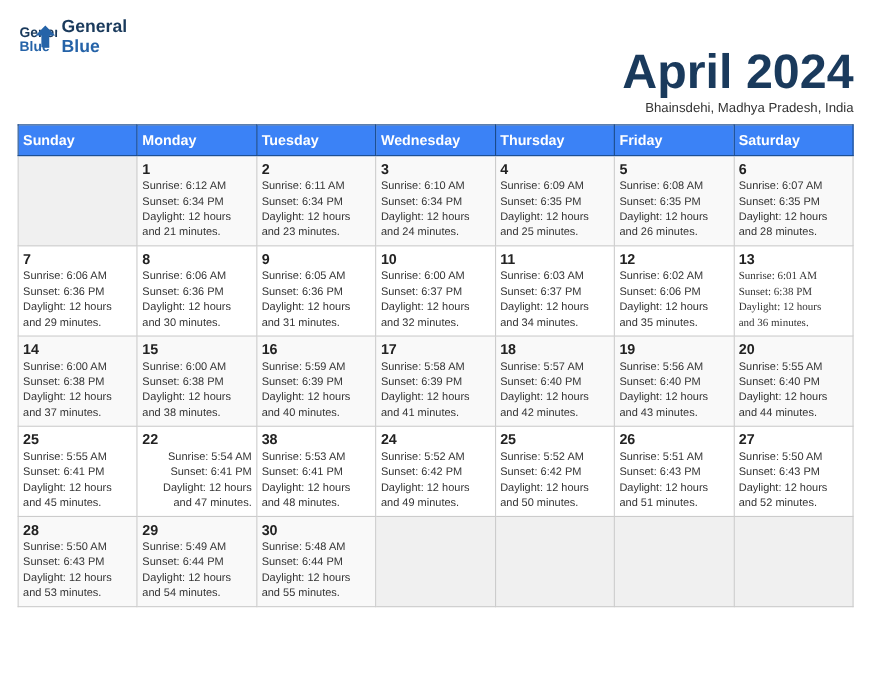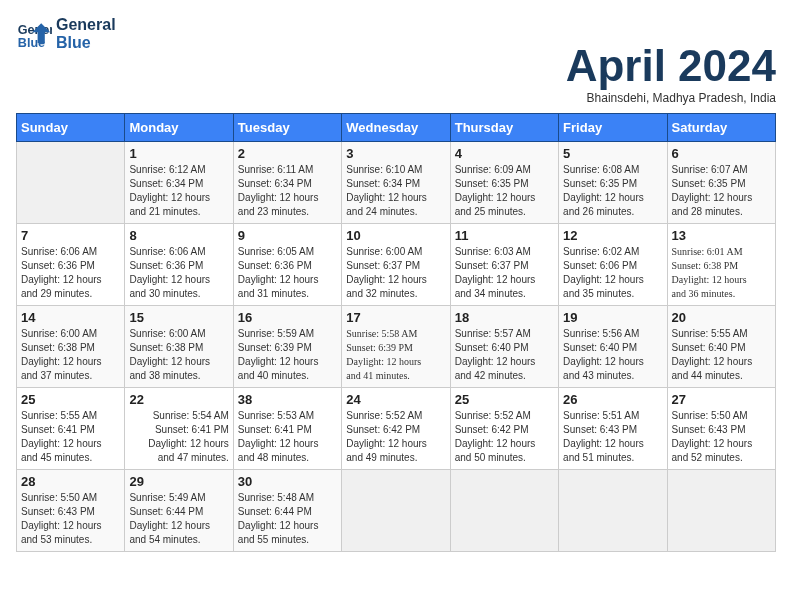--- a/index.html
+++ b/index.html
@@ -224,21 +224,21 @@
         </td>
         <td>
           <div class="day-number">16</div>
           <div class="day-info" style="white-space: pre-line;">Sunrise: 5:59 AM
 Sunset: 6:39 PM
 Daylight: 12 hours
 and 40 minutes.</div>
         </td>
         <td>
           <div class="day-number">17</div>
-          <div class="day-info" style="white-space: pre-line; font-family: Liberation Serif, serif;">Sunrise: 5:58 AM
+          <div class="day-info" style="white-space: pre-line;">Sunrise: 5:58 AM
 Sunset: 6:39 PM
 Daylight: 12 hours
 and 41 minutes.</div>
         </td>
         <td>
           <div class="day-number">18</div>
           <div class="day-info" style="white-space: pre-line;">Sunrise: 5:57 AM
 Sunset: 6:40 PM
 Daylight: 12 hours
 and 42 minutes.</div>

